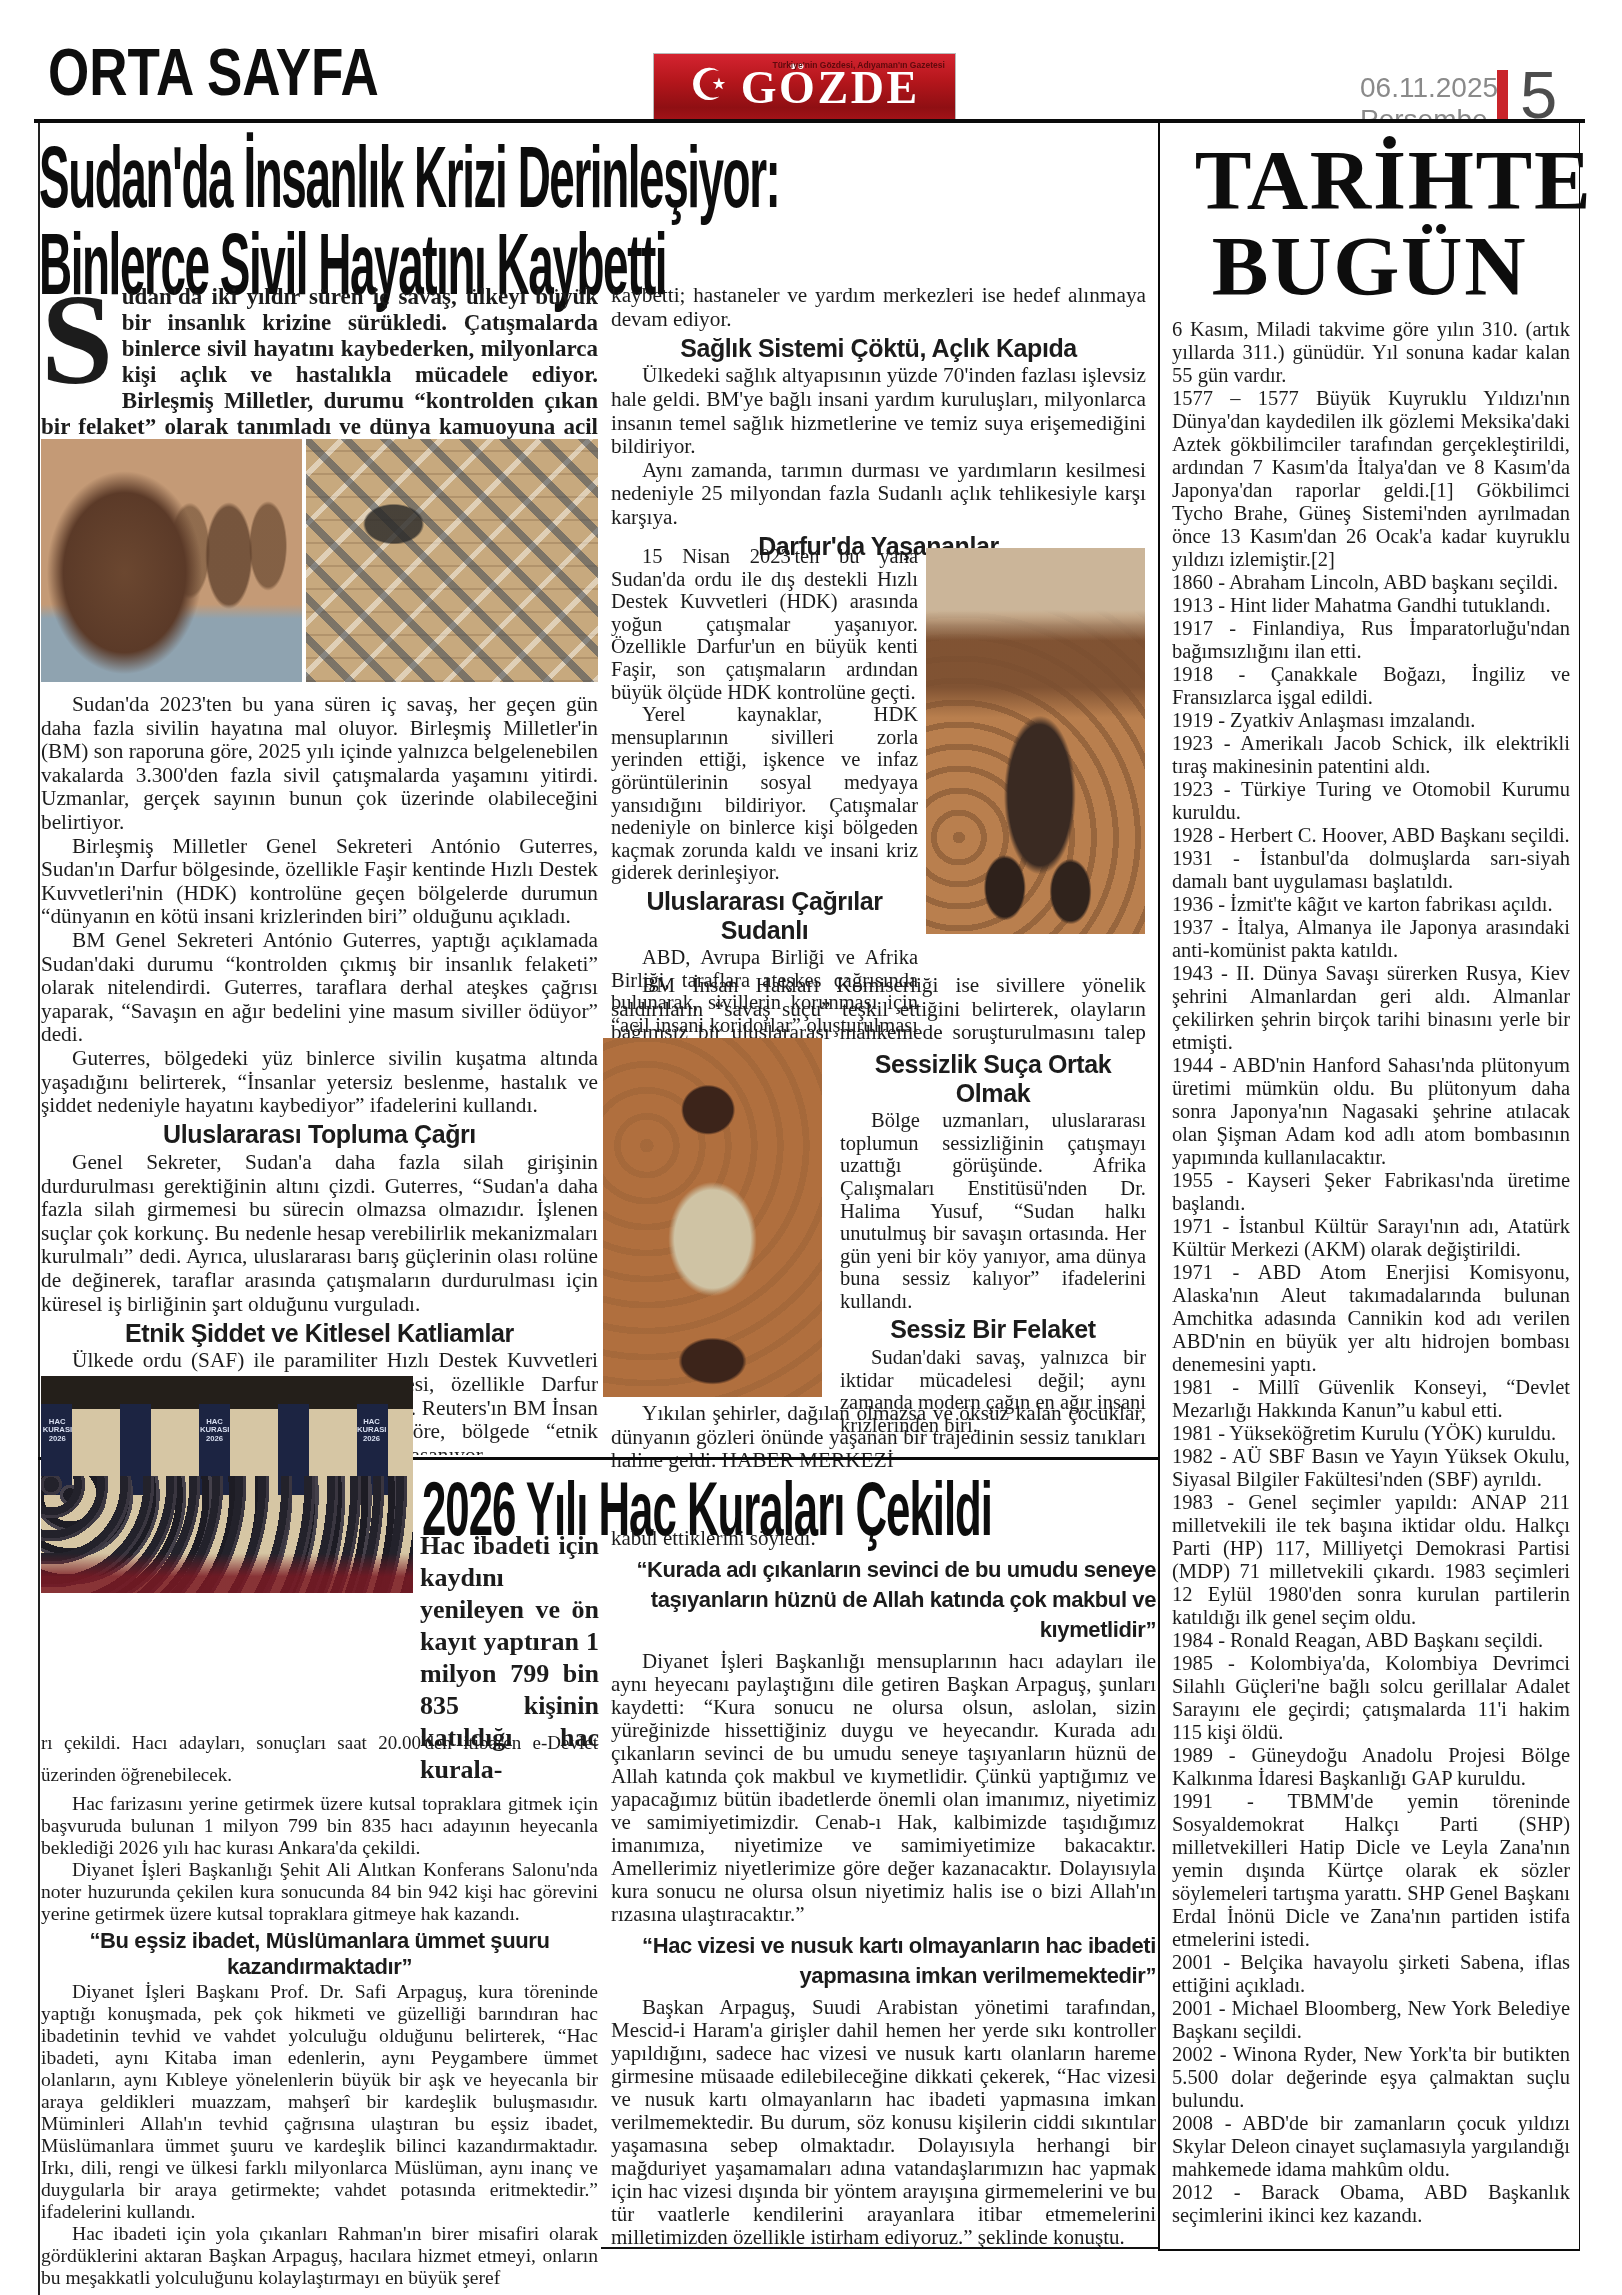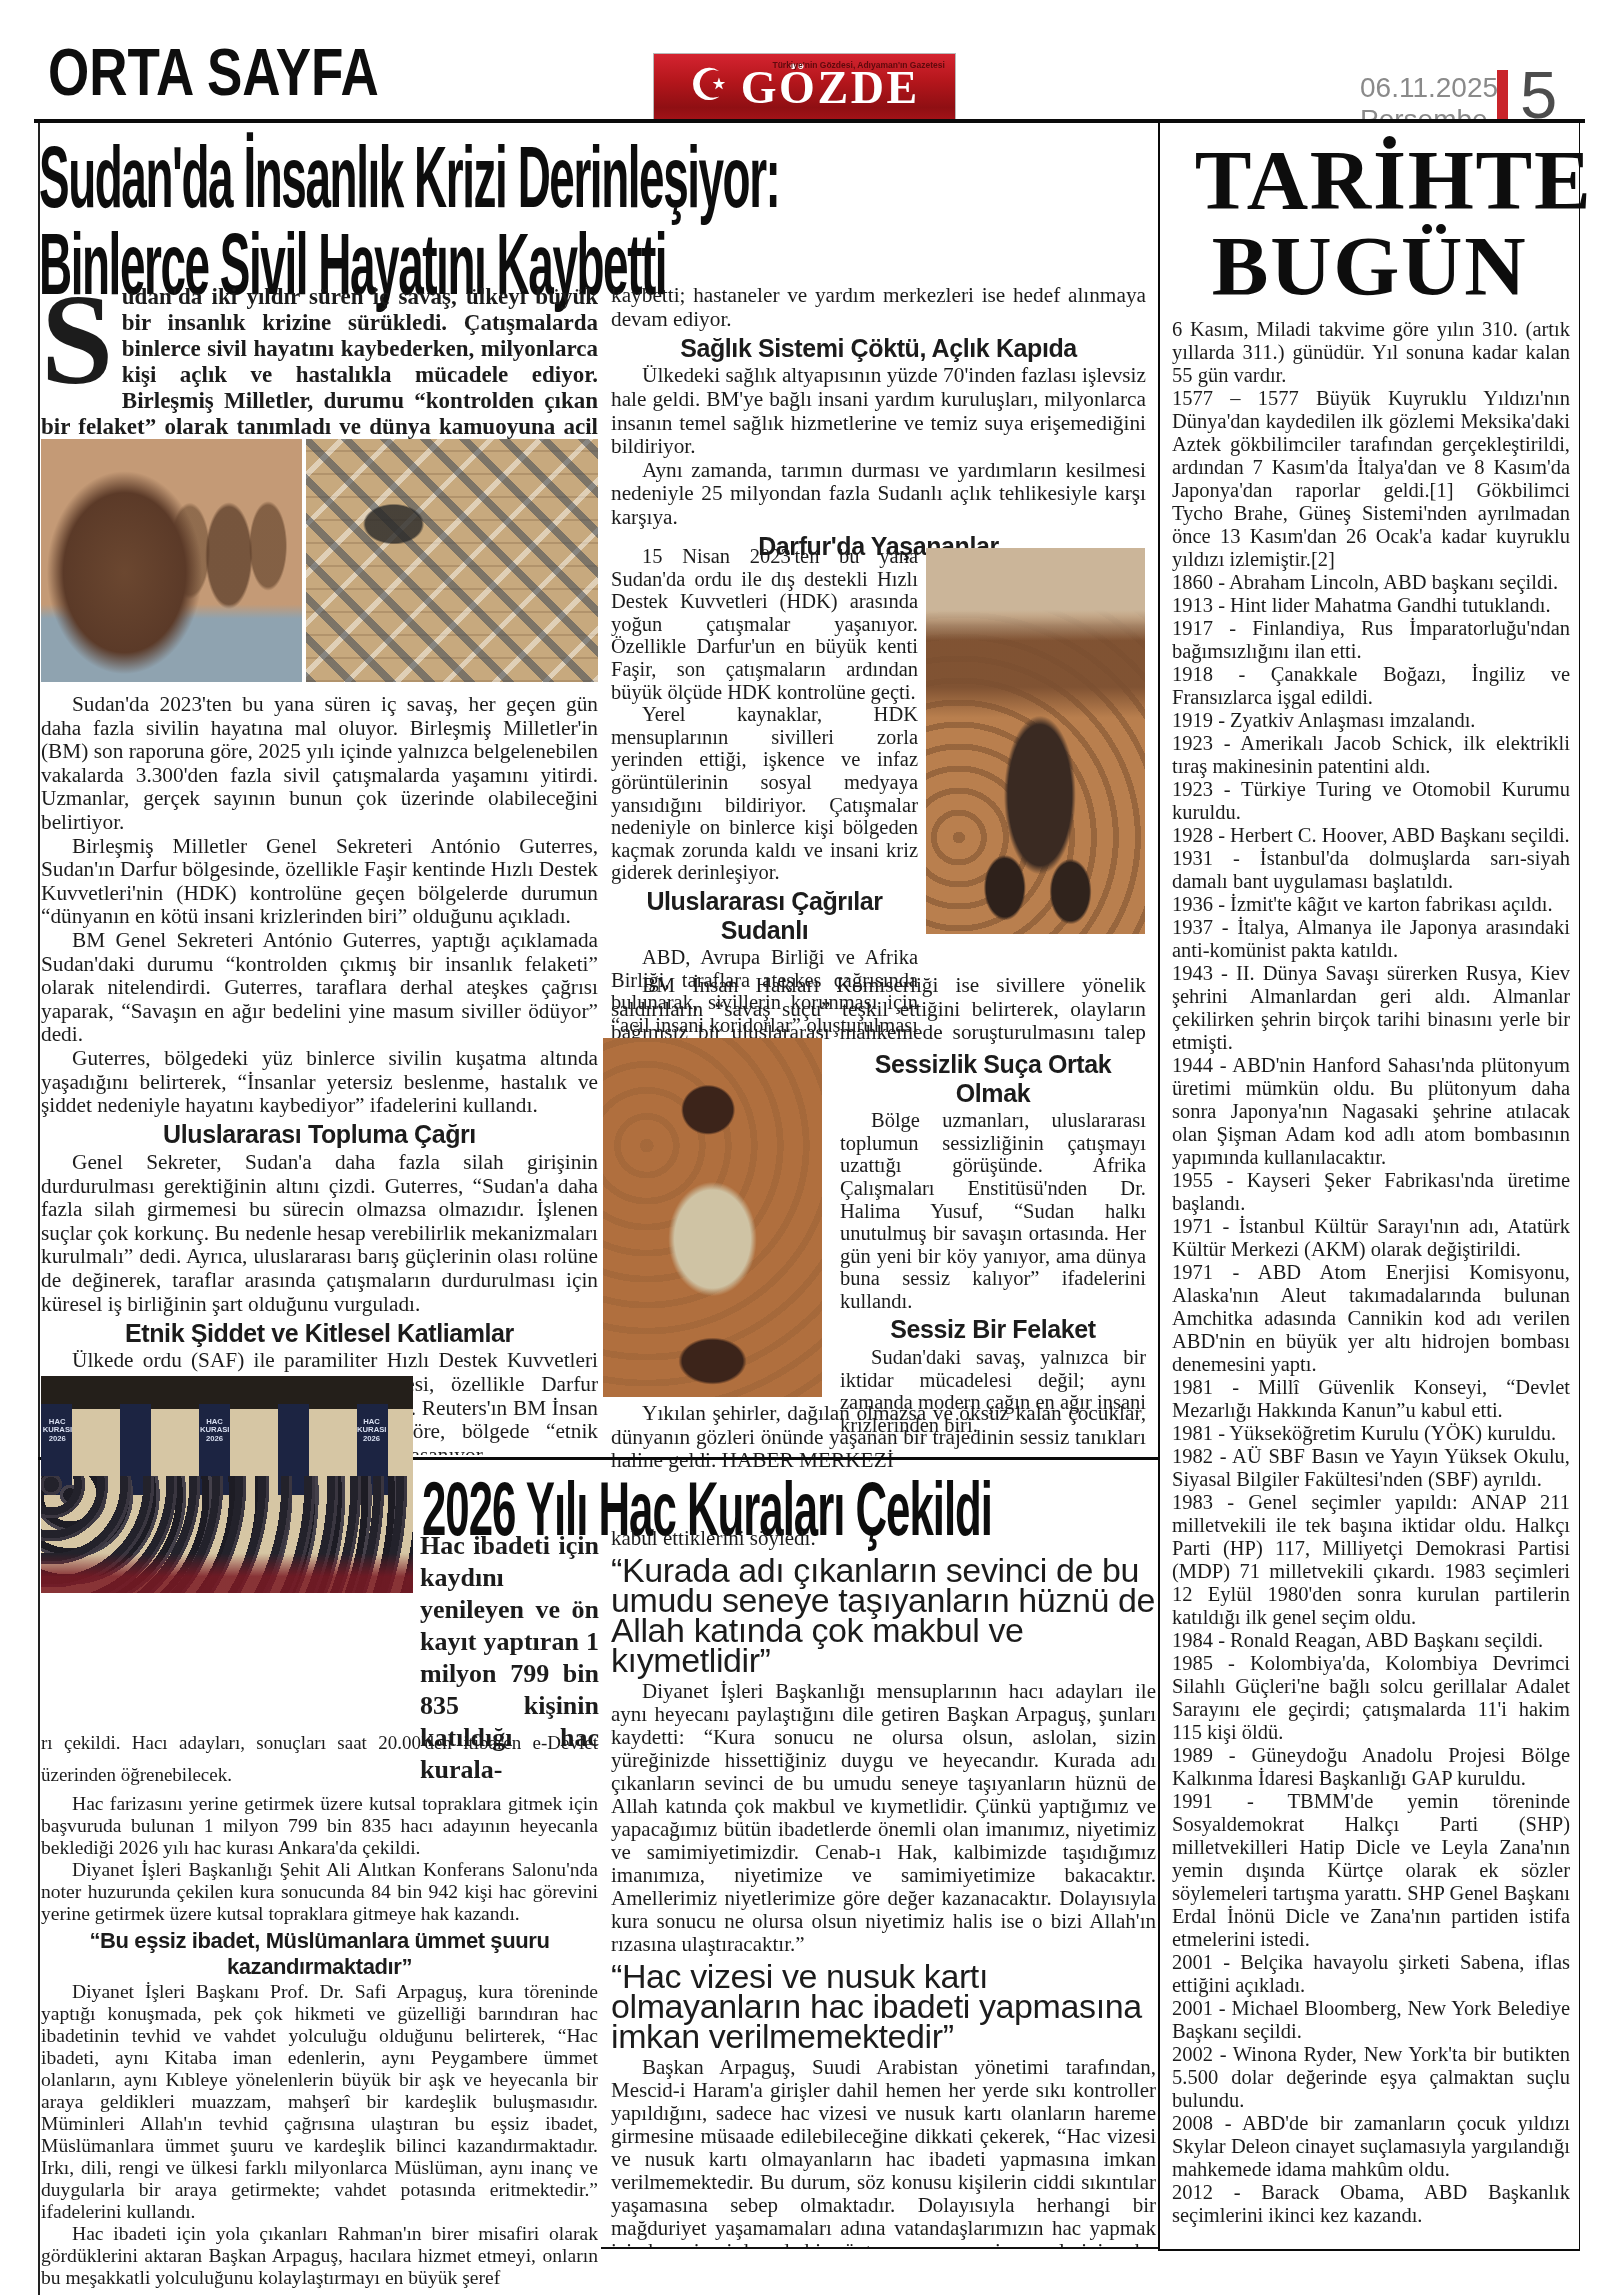--- a/index.html
+++ b/index.html
@@ -89,22 +89,22 @@
         font-size:7.7px;font-weight:bold;width:29px;text-align:center;line-height:8.5px;}
   
   .hacHead{left:422px;top:1465px;font-size:73px;transform:scale(0.60,1.05);letter-spacing:-1.7px;}
   .hacIntroN{left:420px;top:1530px;width:179px;font-size:26px;line-height:32px;font-weight:bold;text-align:justify;}
   .hacIntroW{left:41px;top:1727px;width:557px;font-size:19px;line-height:32px;font-weight:normal;text-align:justify;}
   .hc1{left:41px;top:1793px;width:557px;height:502px;overflow:hidden;}
   .hc1 .bp{font-size:19.6px;line-height:22px;}
   .hc1 .shead{font-size:22px;line-height:26px;}
   .hc2{left:611px;top:1527px;width:545px;height:722px;overflow:hidden;}
   .hc2 .bp{font-size:21px;line-height:23px;}
-  .qhead{font-family:"Liberation Sans",sans-serif;font-weight:normal;font-size:34px;
-         line-height:30px;text-align:left;margin:5.1px 0;letter-spacing:-0.4px;}
+  .qhead{font-family:"Liberation Sans",sans-serif;font-weight:bold;font-size:22px;
+         line-height:30px;text-align:right;margin:5.1px 0;letter-spacing:-0.4px;}
   
   .tbox{left:1158px;top:123px;width:419px;height:2126px;border-left:2.6px solid #0b0b0b;
         border-right:1.7px solid #0b0b0b;border-bottom:2.6px solid #0b0b0b;background:#fff;}
   .ttitle{font-family:"Liberation Serif",serif;font-weight:bold;color:#0d0d0d;
           text-align:center;font-size:85px;line-height:85px;letter-spacing:1.7px;margin:0;}
   .t1{position:absolute;left:16px;top:15.4px;width:100%;margin-left:8px;}
   .t2{position:absolute;left:0;top:101px;width:100%;}
   .tbody{position:absolute;left:12px;top:195px;width:398px;height:1913px;overflow:hidden;}
   .ev{font-size:20.5px;line-height:23px;text-align:justify;margin:0;}
 </style>

